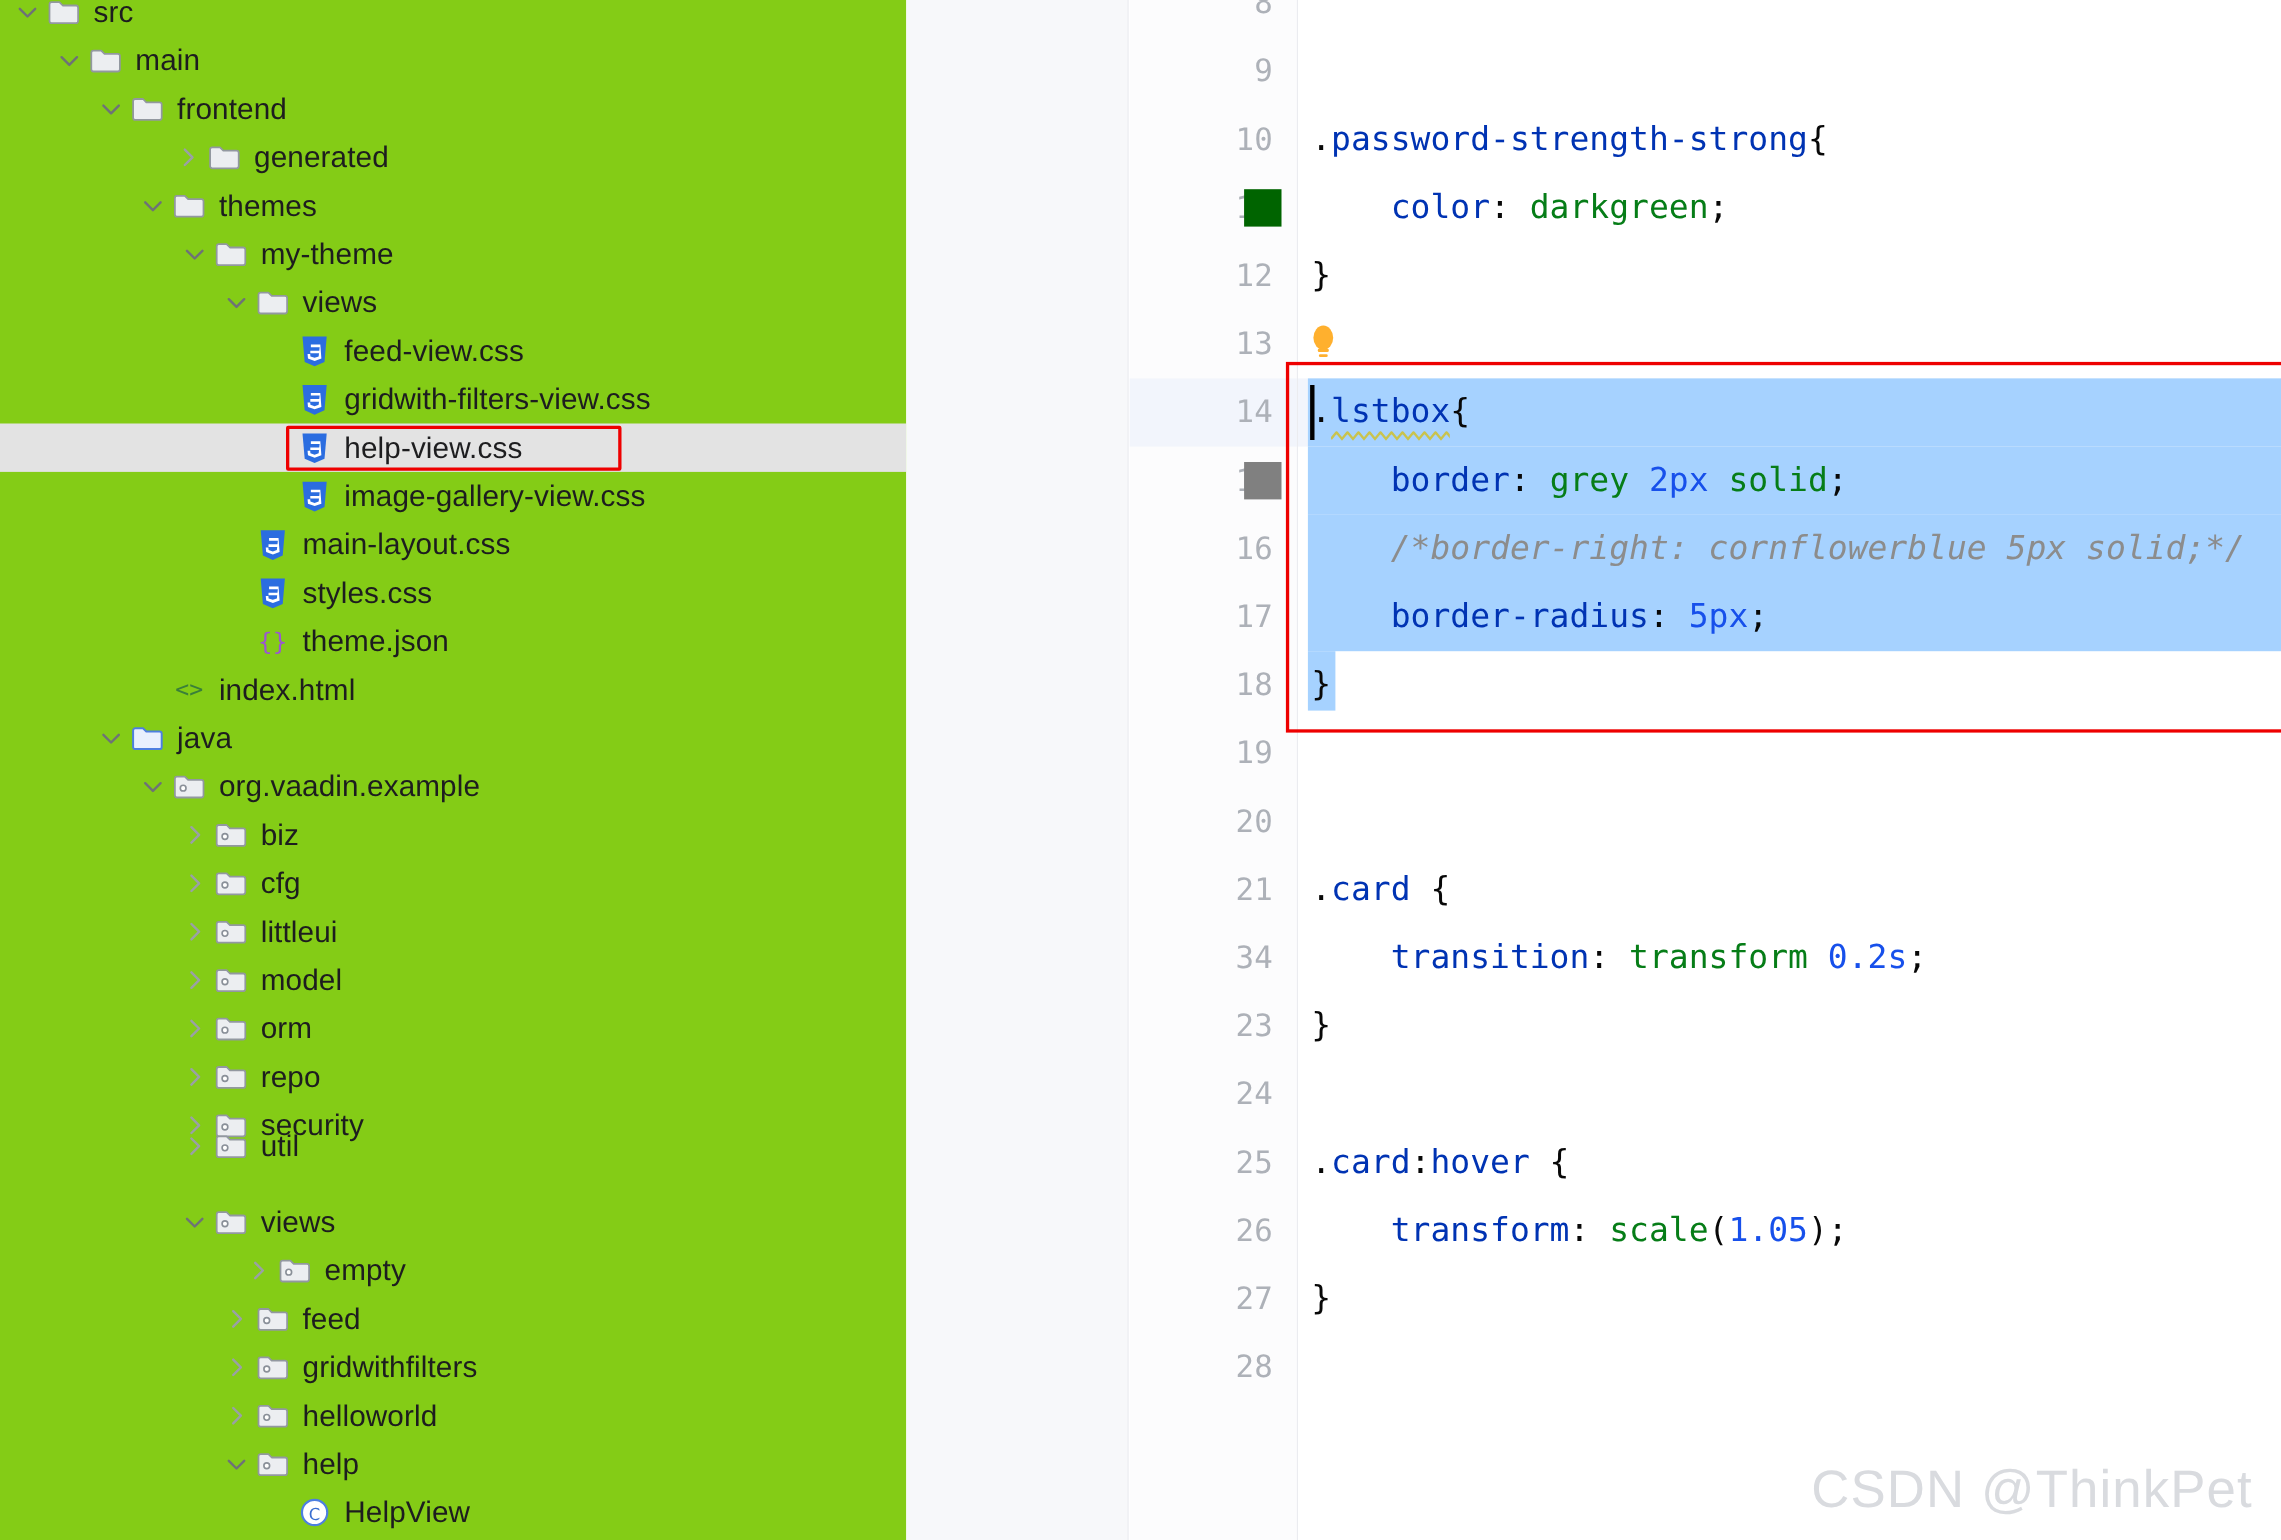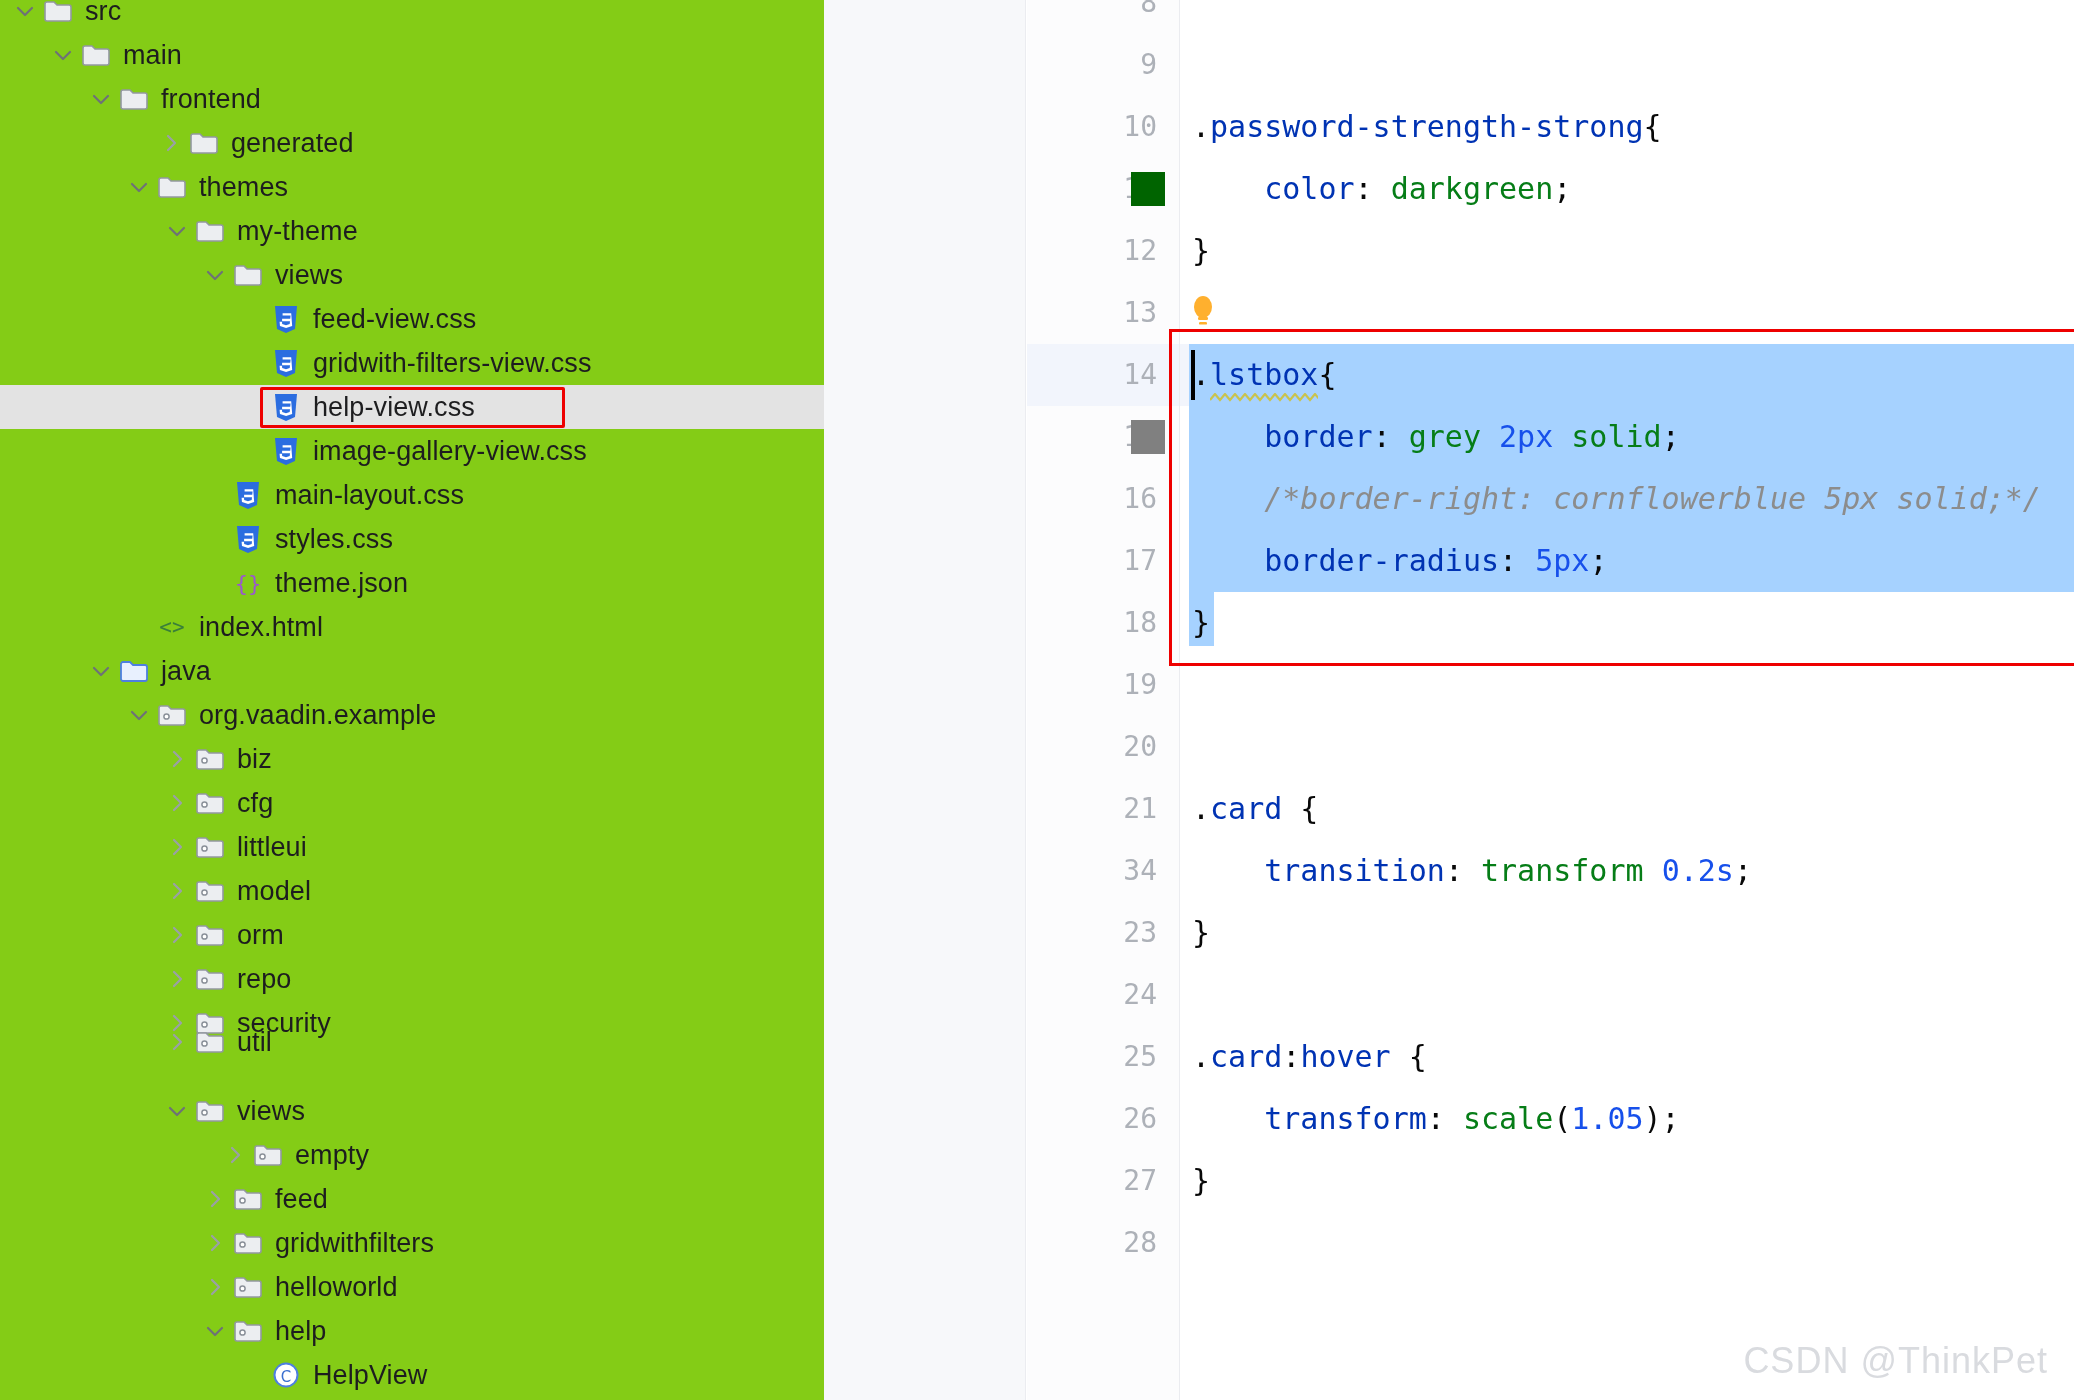--- a/index.html
+++ b/index.html
@@ -148,21 +148,21 @@
   
   #code-highlight-box {
     position: absolute;
     border: 3px solid #ee0000;
     pointer-events: none;
   }
   #watermark {
     position: absolute;
     right: 26px; bottom: 18px;
     font-family: "Liberation Sans", sans-serif;
-    font-size: 36px;
+    font-size: 48px;
     color: #d9dbdf;
     letter-spacing: 1px;
     user-select: none;
   }
 </style>
 </head>
 <body>
 
 <div id="app">
 

